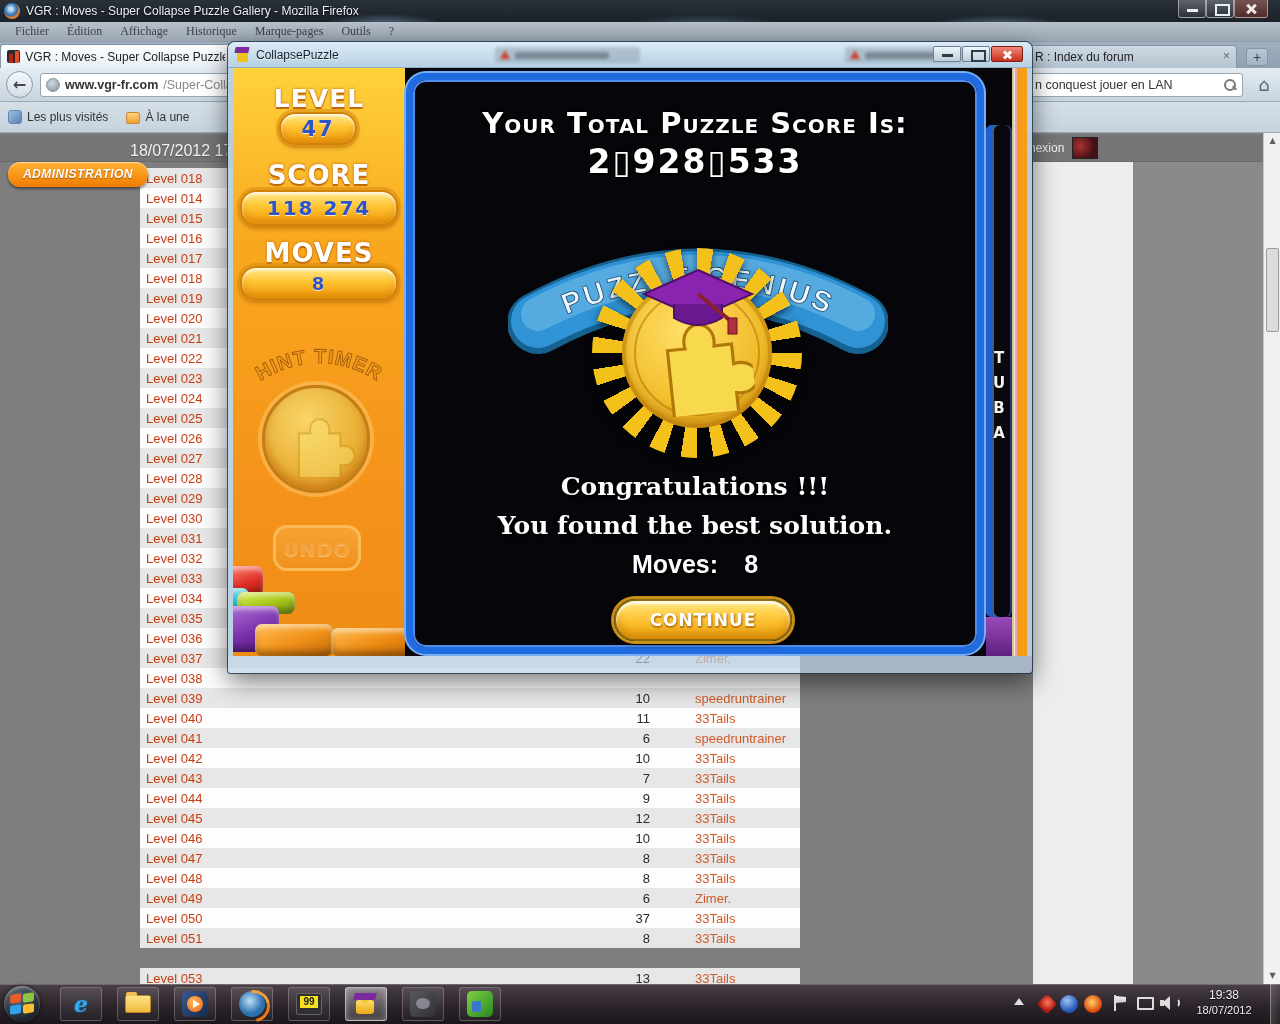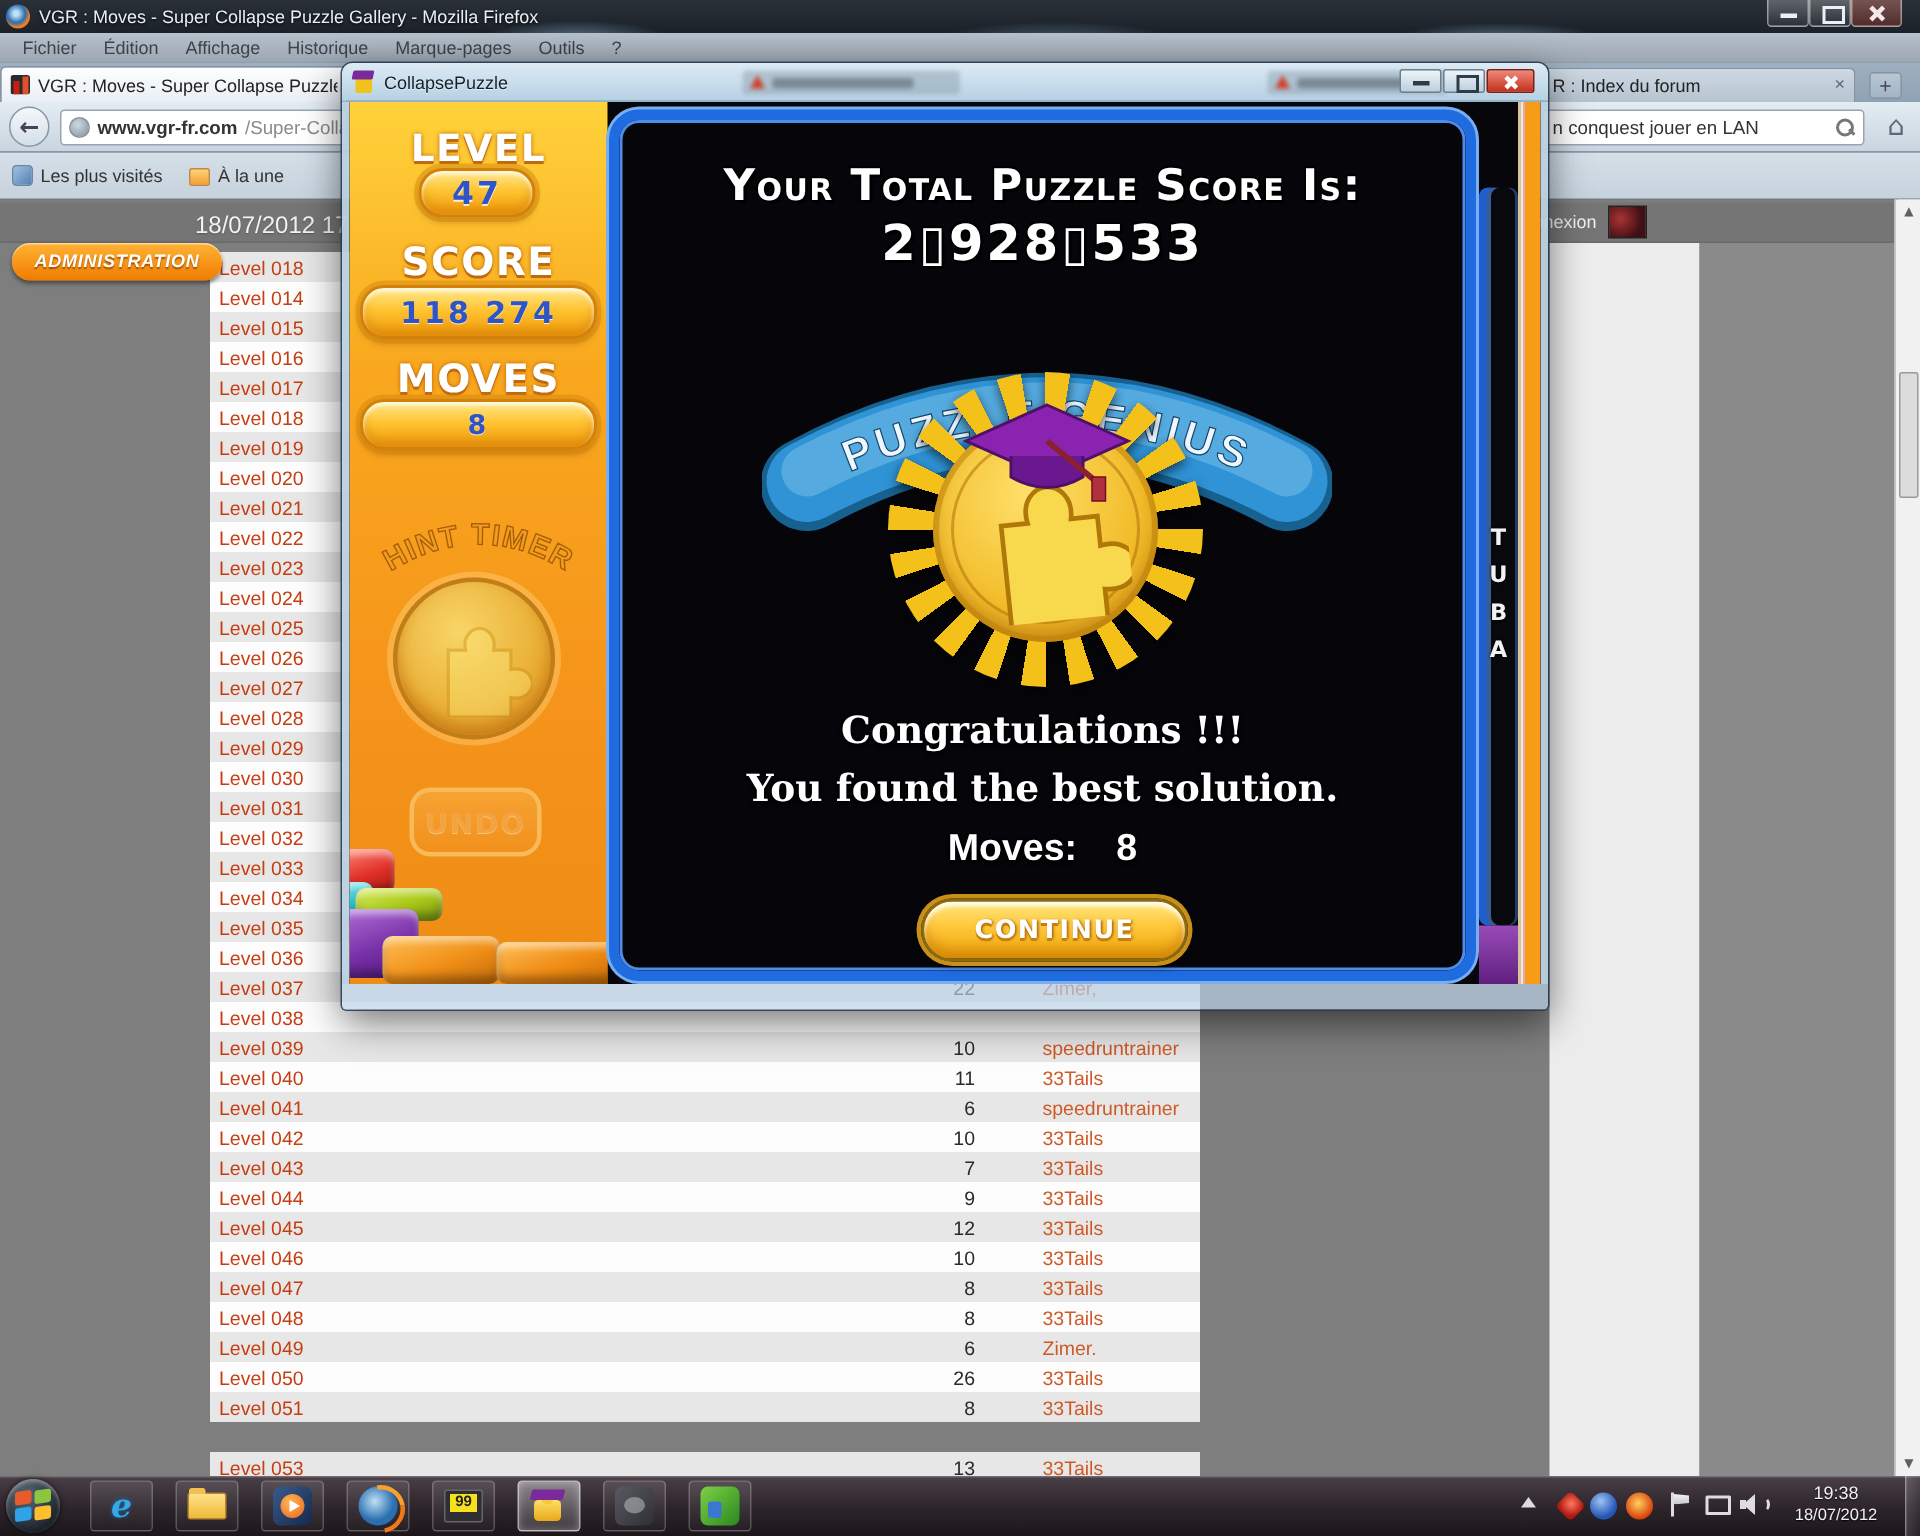--- a/index.html
+++ b/index.html
@@ -22,21 +22,21 @@
     border:1px solid rgba(255,255,255,.45);border-top:none;border-radius:0 0 3px 3px;}
   .wbtn.b-min{left:1178px;width:28px;} .wbtn.b-max{left:1206px;width:28px;} .wbtn.b-close{left:1234px;width:34px;background:linear-gradient(180deg,rgba(255,150,130,.35),rgba(200,60,40,.3));}
   .wbtn.b-min::after{content:"";position:absolute;left:8px;bottom:5px;width:11px;height:3px;background:#e9f1f8;}
   .wbtn.b-max::after{content:"";position:absolute;left:8px;top:4px;width:11px;height:8px;border:2px solid #e9f1f8;}
   .wbtn.b-close::before,.wbtn.b-close::after{content:"";position:absolute;left:15px;top:3px;width:3px;height:12px;background:#f5e8e8;}
   .wbtn.b-close::before{transform:rotate(45deg);} .wbtn.b-close::after{transform:rotate(-45deg);}
 
   .fx-menubar{left:0;top:22px;width:1280px;height:20px;
     background:linear-gradient(180deg,rgba(205,216,228,.85),rgba(180,194,210,.8));
     border-bottom:1px solid rgba(120,135,150,.6);display:flex;align-items:center;padding-left:6px;}
-  .menu-item{font-size:12px;color:#3c434b;padding:2px 9px;white-space:nowrap;}
+  .menu-item{font-size:12px;color:#3c434b;padding:2px 9px;white-space:nowrap;font-family:Liberation Serif, serif;}
 
   .fx-tabstrip{left:0;top:42px;width:1280px;height:26px;background:linear-gradient(180deg,#9fb1c0,#8ea2b3);}
   .tab-active{left:0;top:2px;width:232px;height:24px;background:linear-gradient(180deg,#fdfefe,#e9eff5);
     border:1px solid #8795a3;border-bottom:none;border-radius:4px 4px 0 0;display:flex;align-items:center;padding:0 6px;gap:5px;}
   .vgr-ico{width:14px;height:13px;background:
      linear-gradient(#c22012,#c22012) 2px 4px/4px 9px no-repeat,
      linear-gradient(#e05030,#e05030) 8px 1px/4px 12px no-repeat,#2a2a2a;border-radius:2px;}
   .tab-label{font-size:12px;color:#222;white-space:nowrap;overflow:hidden;}
   .tab-inactive{left:1028px;top:3px;width:209px;height:23px;background:linear-gradient(180deg,#cdd8e2,#b6c4d1);
     border:1px solid #8795a3;border-bottom:none;border-radius:4px 4px 0 0;display:flex;align-items:center;padding:0 6px;}
@@ -476,21 +476,21 @@
           <span class="mv">8</span>
           <a class="pl">33Tails</a>
         </div>
         <div class="trow shaded" style="top: 720px;">
           <a class="lvl">Level 049</a>
           <span class="mv">6</span>
           <a class="pl">Zimer.</a>
         </div>
         <div class="trow" style="top: 740px;">
           <a class="lvl">Level 050</a>
-          <span class="mv">26</span>
+          <span class="mv">37</span>
           <a class="pl">33Tails</a>
         </div>
         <div class="trow shaded" style="top: 760px;">
           <a class="lvl">Level 051</a>
           <span class="mv">8</span>
           <a class="pl">33Tails</a>
         </div>
         <div class="trow" style="top: 780px; margin-top: 36px;">
           <a class="lvl">Level 052</a>
           <span class="mv">17</span>

